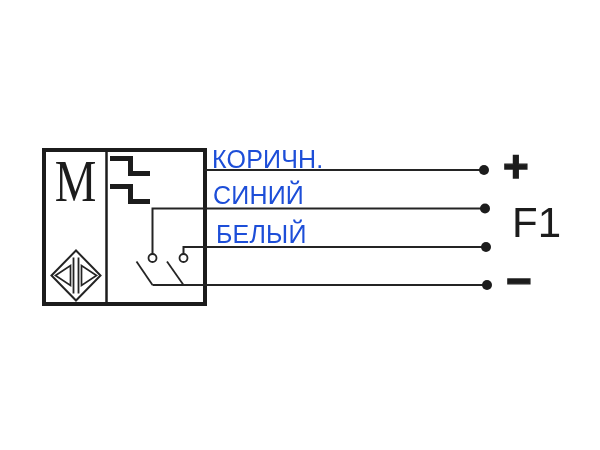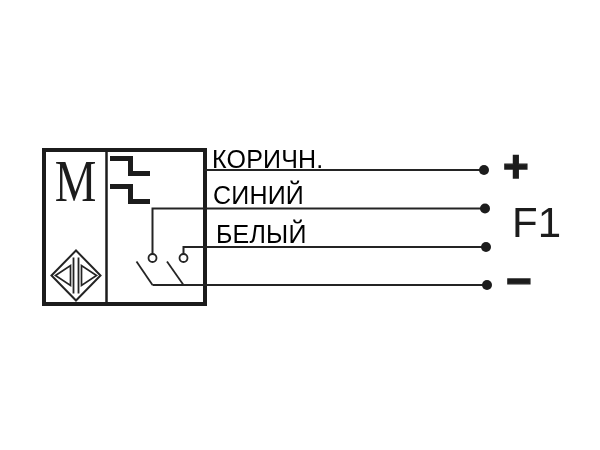--- a/index.html
+++ b/index.html
@@ -6,21 +6,21 @@
   .canvas{
     position:relative;
     width:600px;height:450px;
     background:#ffffff;
     overflow:hidden;
     font-family:"Liberation Sans",sans-serif;
   }
   .canvas svg{position:absolute;left:0;top:0;}
   .lbl{
     position:absolute;
-    color:#000000;
+    color:#1d4ed8;
     white-space:nowrap;
     -webkit-font-smoothing:antialiased;
   }
   .wire-label{font-size:25px;line-height:28px;letter-spacing:0.2px;}
   .terminal{font-size:42px;line-height:1;color:#1c1c1c;}
   .terminal-bold{
     font-size:44px;line-height:1;font-weight:bold;
     color:#1c1c1c;
     -webkit-text-stroke:1.3px #1c1c1c;
   }

